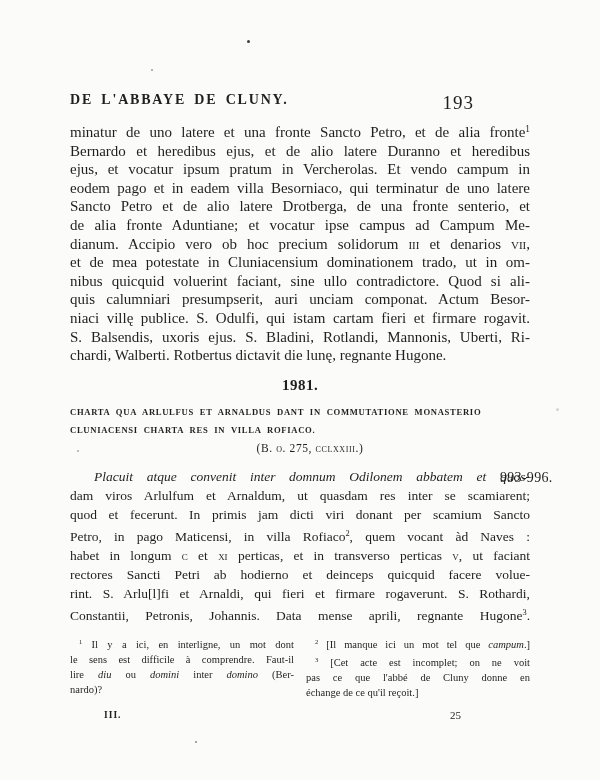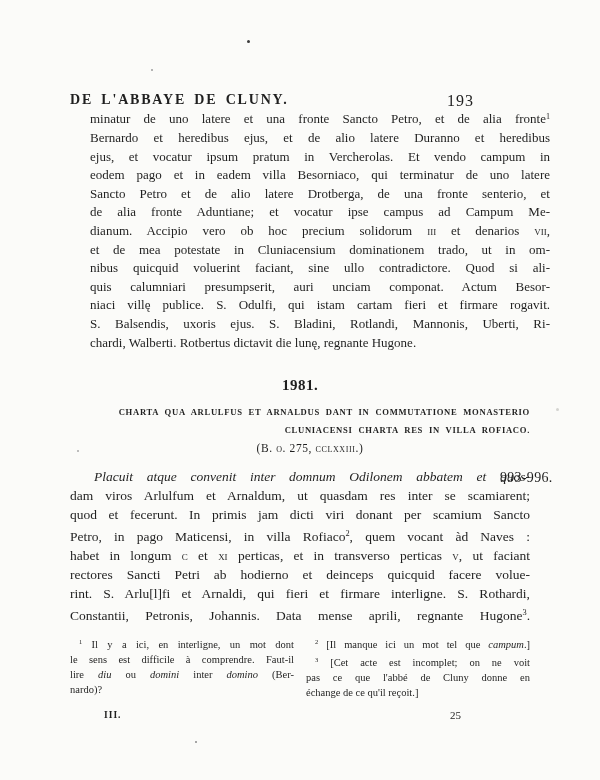--- a/index.html
+++ b/index.html
@@ -11,38 +11,38 @@
     overflow: hidden;
     position: relative;
   }
   .page { position: absolute; inset: 0; }
 
   .header { position: absolute; top: 92px; left: 70px; width: 460px; }
   .header-title {
     font-weight: 700; font-size: 14px;
     letter-spacing: 1.8px; word-spacing: 3px;
   }
-  .page-num { position: absolute; top: 0; right: 56px; font-size: 16px; letter-spacing: 1px; font-weight: 400; }
+  .page-num { position: absolute; top: 0; right: 56px; font-size: 19px; letter-spacing: 1px; font-weight: 400; }
 
   .para1 {
-    position: absolute; top: 108px; left: 70px; width: 460px;
-    font-size: 13px; line-height: 18.6px; margin-left: 20px;
+    position: absolute; top: 120px; left: 70px; width: 460px;
+    font-size: 15px; line-height: 18.6px;
   }
   .para2 {
     position: absolute; top: 467px; left: 70px; width: 460px;
     font-size: 13.5px; line-height: 19px;
   }
 
   .charter-number {
     position: absolute; top: 377px; left: 70px; width: 460px;
     text-align: center; font-size: 15px; font-weight: 700; letter-spacing: 0.5px;
   }
   .charter-title {
     position: absolute; top: 404px; left: 70px; width: 460px;
-    text-align: right; font-size: 8.6px; font-weight: 700;
+    text-align: left; font-size: 8.6px; font-weight: 700;
     letter-spacing: 0.7px; word-spacing: 3px; line-height: 17.5px;
   }
   .charter-ref {
     position: absolute; top: 442px; left: 80px; width: 460px;
     text-align: center; font-size: 11.5px; font-variant: small-caps; letter-spacing: 0.6px;
   }
   .margin-note { position: absolute; top: 470px; left: 500px; font-size: 14px; letter-spacing: 0.3px; }
 
   .footnotes {
     position: absolute; top: 634px; left: 70px; width: 460px;
@@ -110,21 +110,21 @@
 
   <div class="margin-note">993-996.</div>
 
   <div class="para2">
       <div class="tline indent"><span>Placuit atque convenit inter domnum Odilonem abbatem et quos-</span></div>
       <div class="tline"><span>dam viros Arlulfum et Arnaldum, ut quasdam res inter se scamiarent;</span></div>
       <div class="tline"><span>quod et fecerunt. In primis jam dicti viri donant per scamium Sancto</span></div>
       <div class="tline"><span>Petro, in pago Maticensi, in villa Rofiaco</span><span class="sup">2</span><span>, quem vocant àd Naves :</span></div>
       <div class="tline"><span>habet in longum </span><span class="sc">c</span><span> et </span><span class="sc">xi</span><span> perticas, et in transverso perticas </span><span class="sc">v</span><span>, ut faciant</span></div>
       <div class="tline"><span>rectores Sancti Petri ab hodierno et deinceps quicquid facere volue-</span></div>
-      <div class="tline"><span>rint. S. Arlu[l]fi et Arnaldi, qui fieri et firmare interligne. S. Rothardi,</span></div>
+      <div class="tline"><span>rint. S. Arlu[l]fi et Arnaldi, qui fieri et firmare rogaverunt. S. Rothardi,</span></div>
       <div class="tline"><span>Constantii, Petronis, Johannis. Data mense aprili, regnante Hugone</span><span class="sup">3</span><span>.</span></div>
     </div>
 
   <div class="footnotes">
     <div class="fn-col">
         <div class="tline indent"><span class="sup">1</span><span> Il y a ici, en interligne, un mot dont</span></div>
         <div class="tline"><span>le sens est difficile à comprendre. Faut-il</span></div>
         <div class="tline"><span>lire </span><span class="it">diu</span><span> ou </span><span class="it">domini</span><span> inter </span><span class="it">domino</span><span> (Ber-</span></div>
         <div class="tline end"><span>nardo)?</span></div>
       </div>

